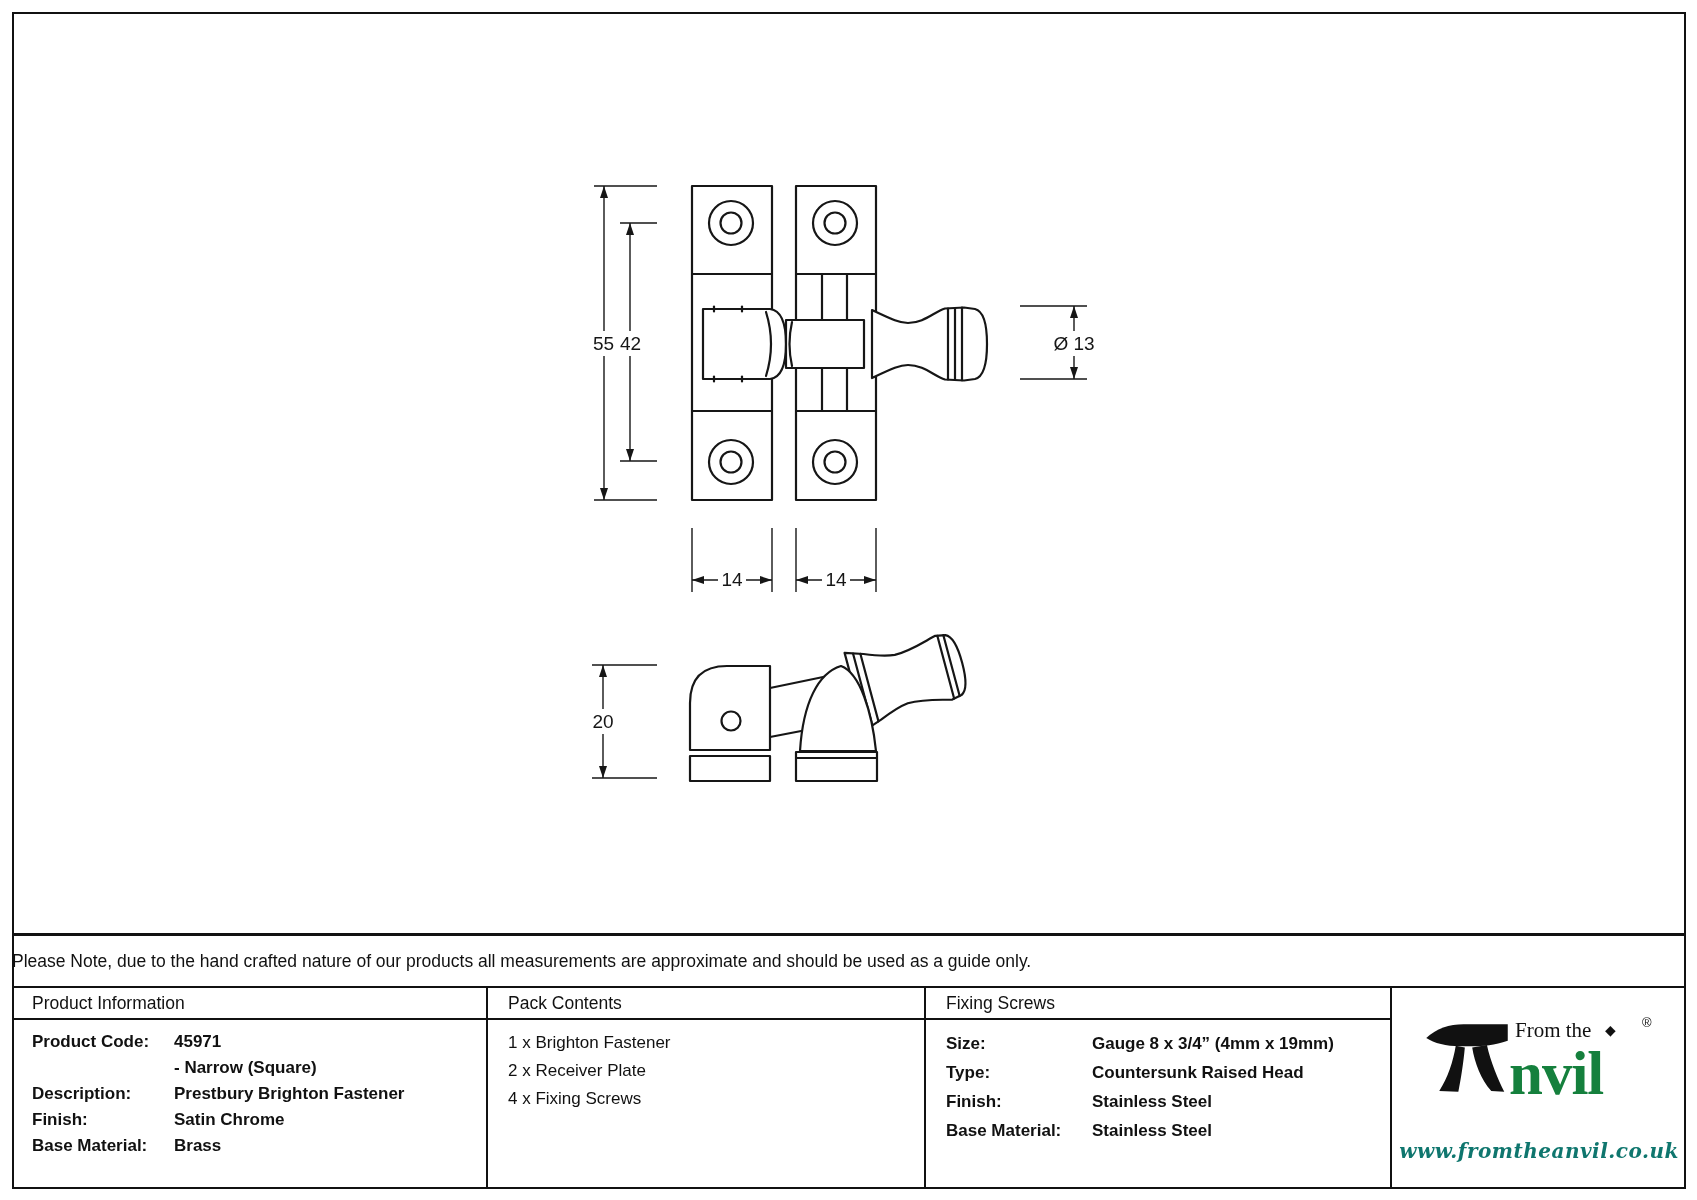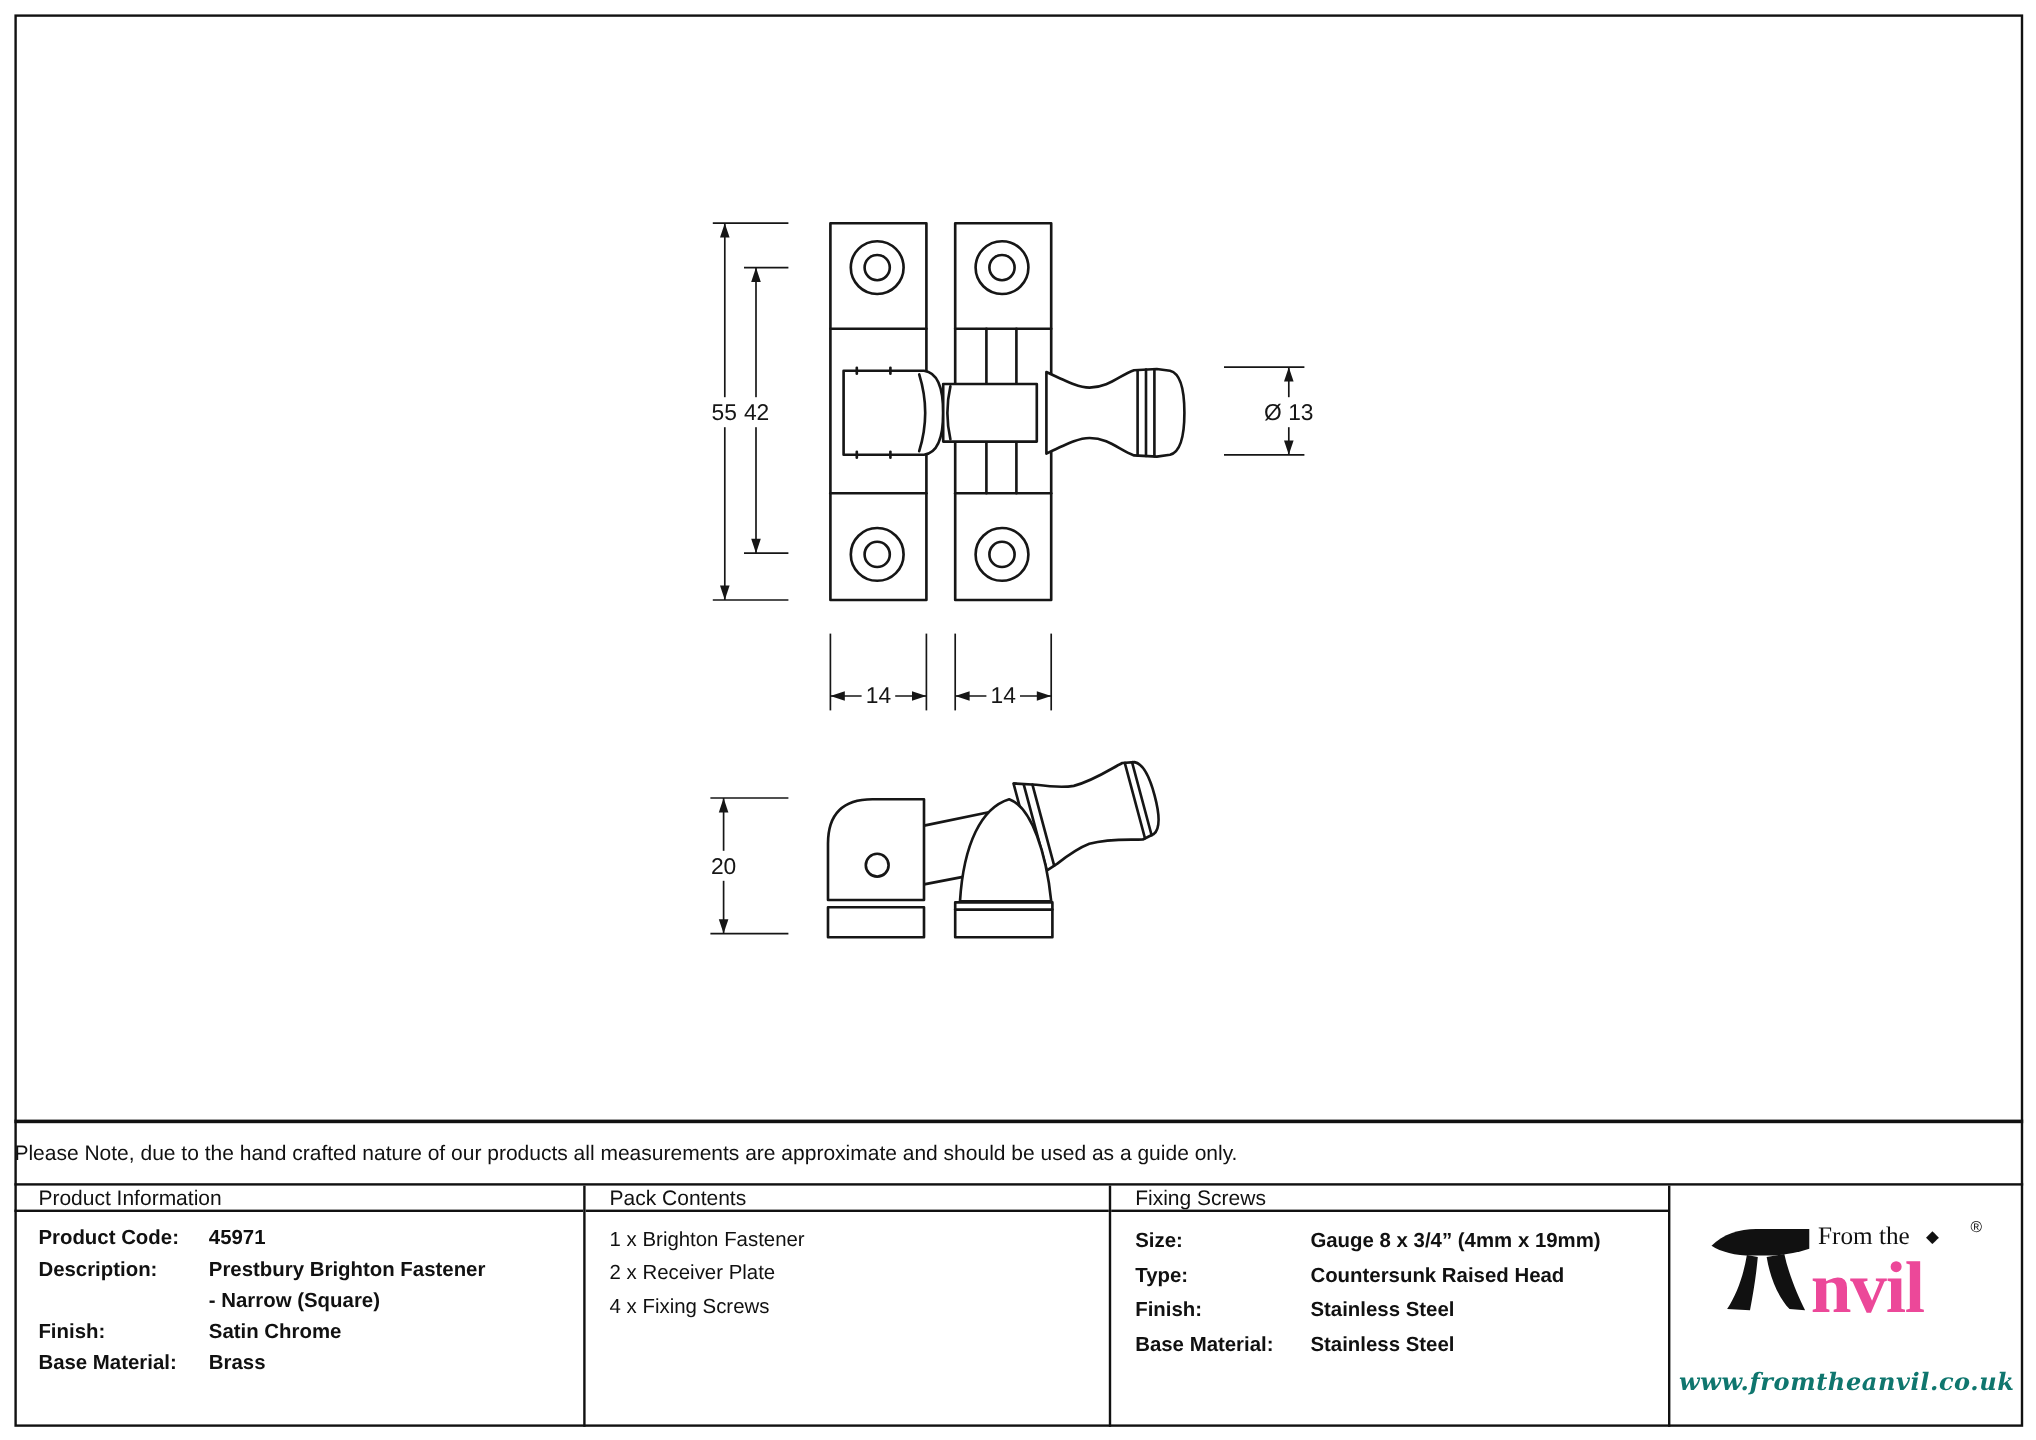--- a/index.html
+++ b/index.html
@@ -9,35 +9,35 @@
                 border:2.5px solid #111;pointer-events:none;}
   .drawing{position:absolute;left:0;top:0;width:1697px;height:933px;}
   .drawing text{font-family:"Liberation Sans",sans-serif;font-size:19px;fill:#161616;}
   .note-row{position:absolute;left:12px;right:11px;top:933px;height:53px;box-sizing:border-box;
             border-top:3px solid #111;display:flex;align-items:center;
             font-size:17.5px;}
   .info-table{position:absolute;left:12px;right:11px;top:986px;bottom:11px;box-sizing:border-box;
               border-top:2.5px solid #111;display:grid;grid-template-columns:476px 438px 466px 1fr;}
   .col{box-sizing:border-box;display:flex;flex-direction:column;min-width:0;}
   .col.divided{border-right:2.5px solid #111;}
-  .col-header{height:22px;box-sizing:border-box;border-bottom:2.5px solid #111;
+  .col-header{height:32px;box-sizing:border-box;border-bottom:2.5px solid #111;
               display:flex;align-items:center;padding-left:20px;font-size:17.5px;}
   .col-body{padding:9px 6px 0 20px;font-size:17px;}
   .kv{display:grid;grid-template-columns:142px 1fr;line-height:26px;font-weight:bold;}
   .col-fix .kv{grid-template-columns:146px 1fr;line-height:29px;}
   .list-line{line-height:28px;}
   .logo-col{align-items:center;justify-content:center;display:flex;}
   .logo{display:flex;flex-direction:column;align-items:center;gap:32px;}
   .logo-mark{position:relative;width:232px;height:84px;}
   .anvil-svg{position:absolute;left:0;top:4px;width:88px;height:78px;}
   .from-the{position:absolute;left:92px;top:3px;font-family:"Liberation Serif",serif;
             font-size:21px;color:#111;}
   .diamond{position:absolute;left:182px;top:7px;font-size:14px;color:#111;}
   .nvil{position:absolute;left:86px;top:28px;font-family:"Liberation Serif",serif;
-        font-size:61px;line-height:1;font-weight:600;letter-spacing:-1px;color:#ec4899;}
+        font-size:61px;line-height:1;font-weight:600;letter-spacing:-1px;color:#15803d;}
   .reg{position:absolute;left:219px;top:0;font-size:13px;color:#111;}
   .logo-url{margin-top:8px;font-family:"DejaVu Serif",serif;font-style:italic;
             font-weight:bold;font-size:20px;letter-spacing:0.5px;color:#0f766e;}
 </style>
 </head>
 <body>
 
 <div class="sheet">
 
   <svg class="drawing" viewBox="0 0 1697 933">
@@ -180,26 +180,26 @@
   <div class="info-table">
 
     <div class="col divided">
       <div class="col-header">Product Information</div>
       <div class="col-body">
         <div class="kv">
           <span>Product Code:</span>
           <span>45971</span>
         </div>
         <div class="kv">
+          <span></span>
+          <span>- Narrow (Square)</span>
+        </div>
+        <div class="kv">
           <span>Description:</span>
           <span>Prestbury Brighton Fastener</span>
-        </div>
-        <div class="kv">
-          <span></span>
-          <span>- Narrow (Square)</span>
         </div>
         <div class="kv">
           <span>Finish:</span>
           <span>Satin Chrome</span>
         </div>
         <div class="kv">
           <span>Base Material:</span>
           <span>Brass</span>
         </div>
       </div>

